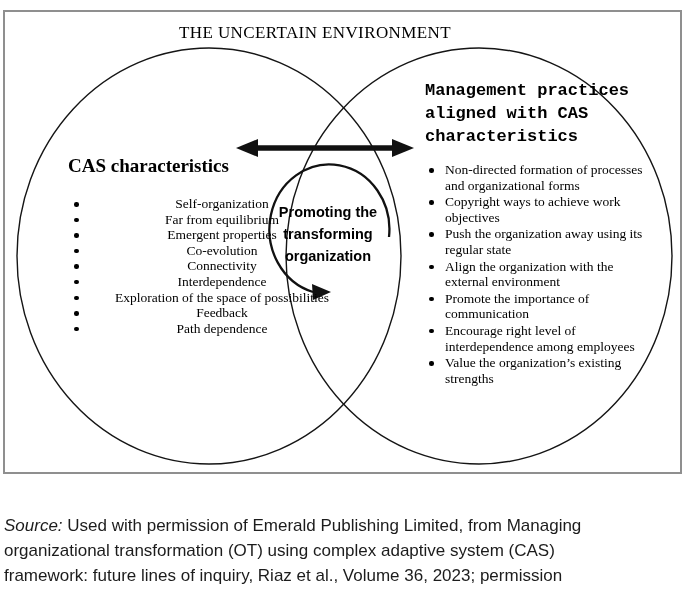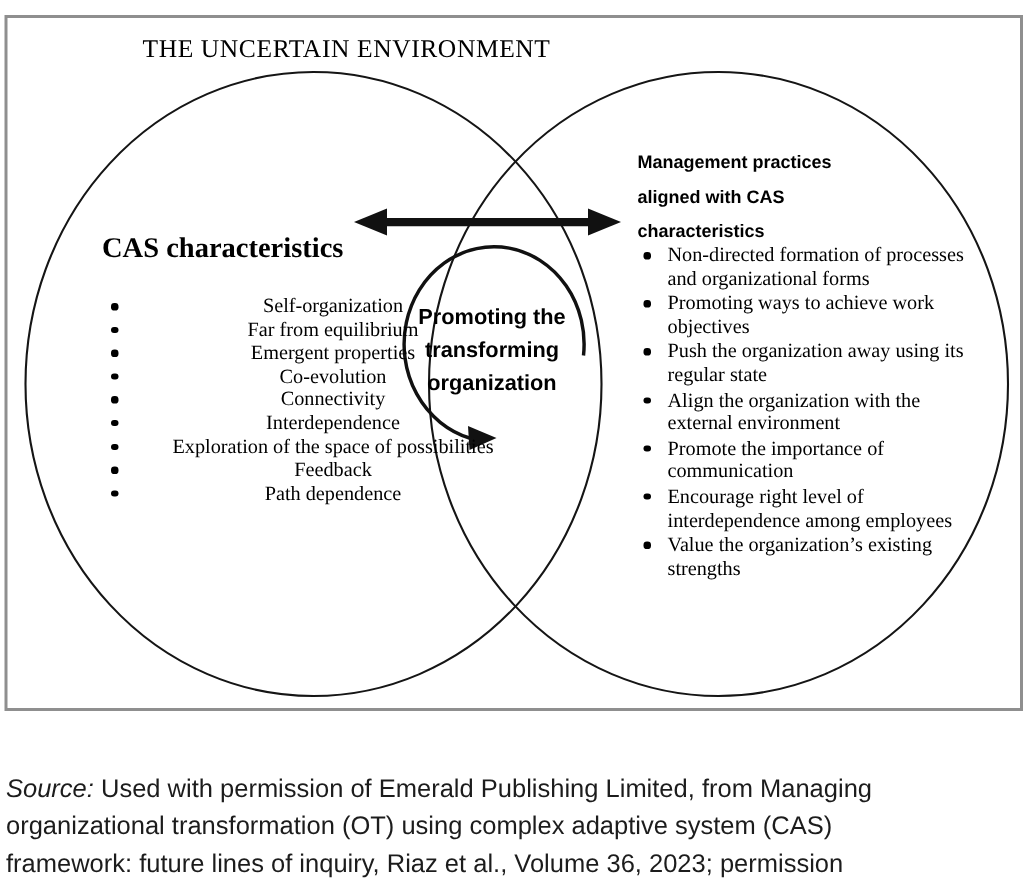--- a/index.html
+++ b/index.html
@@ -29,21 +29,21 @@
   .diagram-svg {
     position: absolute;
     left: 0; top: 0;
     width: 688px; height: 589px;
     pointer-events: none;
   }
   .env-title {
     position: absolute;
     left: 95px; top: 23px;
     width: 440px;
-    text-align: left;
+    text-align: center;
     font-size: 17px;
     font-weight: 400;
     letter-spacing: 0.4px;
     font-family: "Liberation Serif", serif;
     white-space: nowrap;
   }
   .left-heading {
     position: absolute;
     left: 68px; top: 155px;
     font-size: 19px;
@@ -73,26 +73,26 @@
     background: #000000;
   }
   .left-list {
     left: 72px; top: 196px;
     width: 280px;
     text-align: center;
   }
   .left-list li { padding-left: 20px; white-space: nowrap; }
   .right-heading {
     position: absolute;
-    left: 425px; top: 97px;
+    left: 425px; top: 79px;
     width: 220px;
-    font-size: 12px;
+    font-size: 17px;
     line-height: 23px;
     font-weight: 700;
-    font-family: Liberation Sans, sans-serif;
+    font-family: Liberation Mono, monospace;
     white-space: pre-line;
   }
   .right-list {
     left: 427px; top: 162px;
     width: 232px;
   }
   .right-list li { padding-left: 18px; margin-bottom: 1px; }
   .overlap-label {
     position: absolute;
     left: 262px; top: 201px;
@@ -157,21 +157,21 @@
     <li>Path dependence</li>
   </ul>
 
   <div class="right-heading">Management practices
 aligned with CAS
 characteristics</div>
 
   <ul class="bullet-list right-list">
     <li>Non-directed formation of processes
 and organizational forms</li>
-    <li>Promoting ways to achieve work
+    <li>Copyright ways to achieve work
 objectives</li>
     <li>Push the organization away using its
 regular state</li>
     <li>Align the organization with the
 external environment</li>
     <li>Promote the importance of
 communication</li>
     <li>Encourage right level of
 interdependence among employees</li>
     <li>Value the organization’s existing

